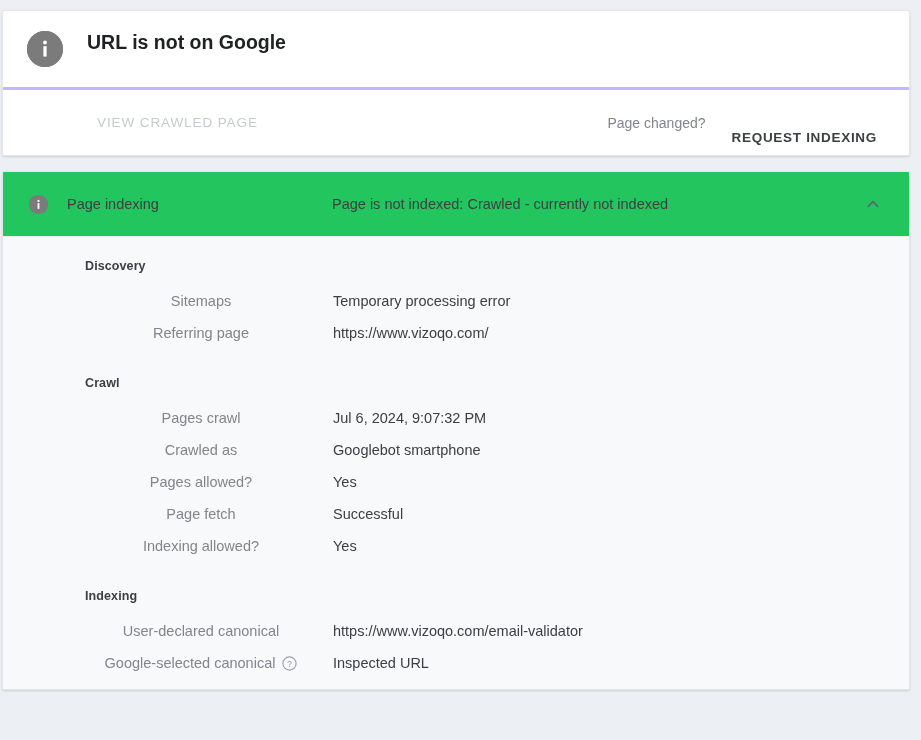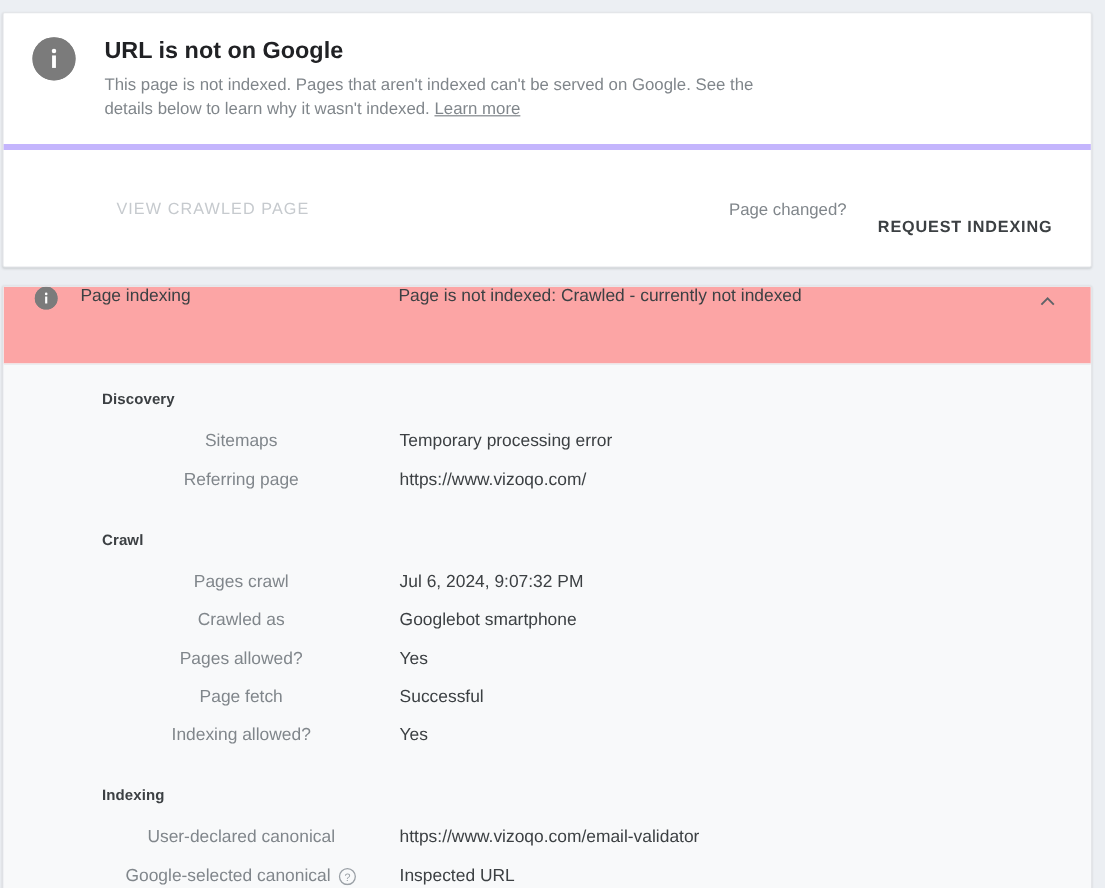--- a/index.html
+++ b/index.html
@@ -71,25 +71,25 @@
     max-width: 580px;
     margin: 0;
   }
   .learn-more {
     color: #80868b;
     text-decoration: underline;
     cursor: pointer;
   }
 
   .status-actions {
-    border-top: 5px solid #c4b5fd;
+    border-top: 3px solid #c4b5fd;
     height: 65px;
     display: flex;
     align-items: center;
-    padding: 16px 24px;
+    padding: 0 24px;
   }
   .btn-text {
     background: none;
     border: 0;
     padding: 0 8px;
     font-family: inherit;
     font-size: 13.5px;
     letter-spacing: 0.7px;
     font-weight: bold;
     cursor: pointer;
@@ -116,23 +116,23 @@
     color: #3c4043;
     margin-top: 30px;
   }
 
   
   .detail-card { overflow: hidden; }
 
   .detail-header {
     height: 64px;
     display: flex;
-    align-items: flex-start;
+    align-items: center;
     padding: 0 24px 0 26px;
-    background: #fca5a5;
+    background: #22c55e;
     cursor: pointer;
   }
   .detail-header .icon-circle-sm {
     width: 19px;
     height: 19px;
     border-radius: 50%;
     background: #7b7b7b;
     flex: 0 0 auto;
     margin-right: 19px;
   }
@@ -212,21 +212,20 @@
           <svg width="36" height="36" viewBox="0 0 36 36" aria-hidden="true">
             <circle cx="18" cy="18" r="18" fill="#7b7b7b"></circle>
             <circle cx="18" cy="11.5" r="1.9" fill="#ffffff"></circle>
             <rect x="16.4" y="15.2" width="3.2" height="10.4" fill="#ffffff"></rect>
           </svg>
         </span>
       </div>
 
       <div class="status-text">
         <h1 class="status-title">URL is not on Google</h1>
-        <p class="status-desc"><span>This page is not indexed. Pages that aren't indexed can't be served on Google. See the details below to learn why it wasn't indexed.</span> <span class="learn-more">Learn more</span></p>
       </div>
     </div>
 
     <div class="status-actions">
       <button class="btn-text btn-disabled">VIEW CRAWLED PAGE</button>
       <div class="actions-right">
         <span class="page-changed">Page changed?</span>
         <button class="btn-text btn-request">REQUEST INDEXING</button>
       </div>
     </div>

